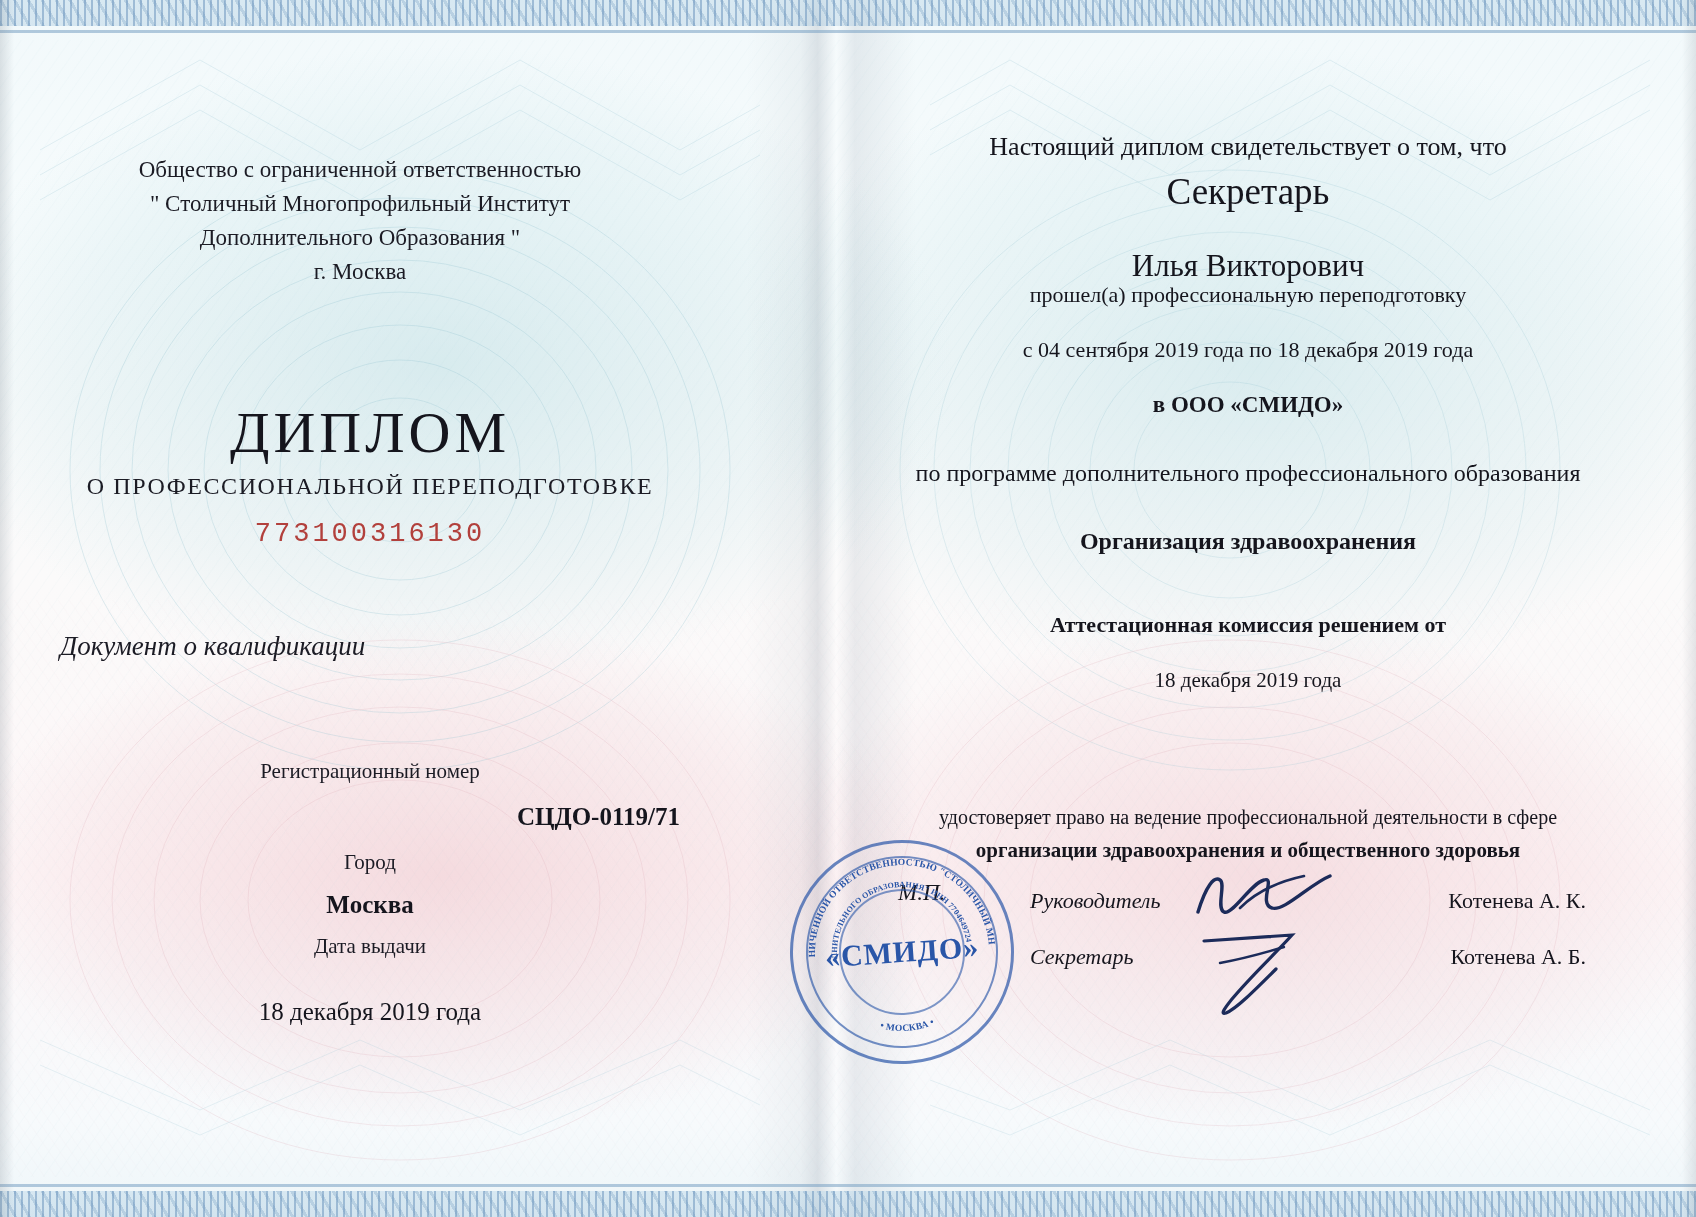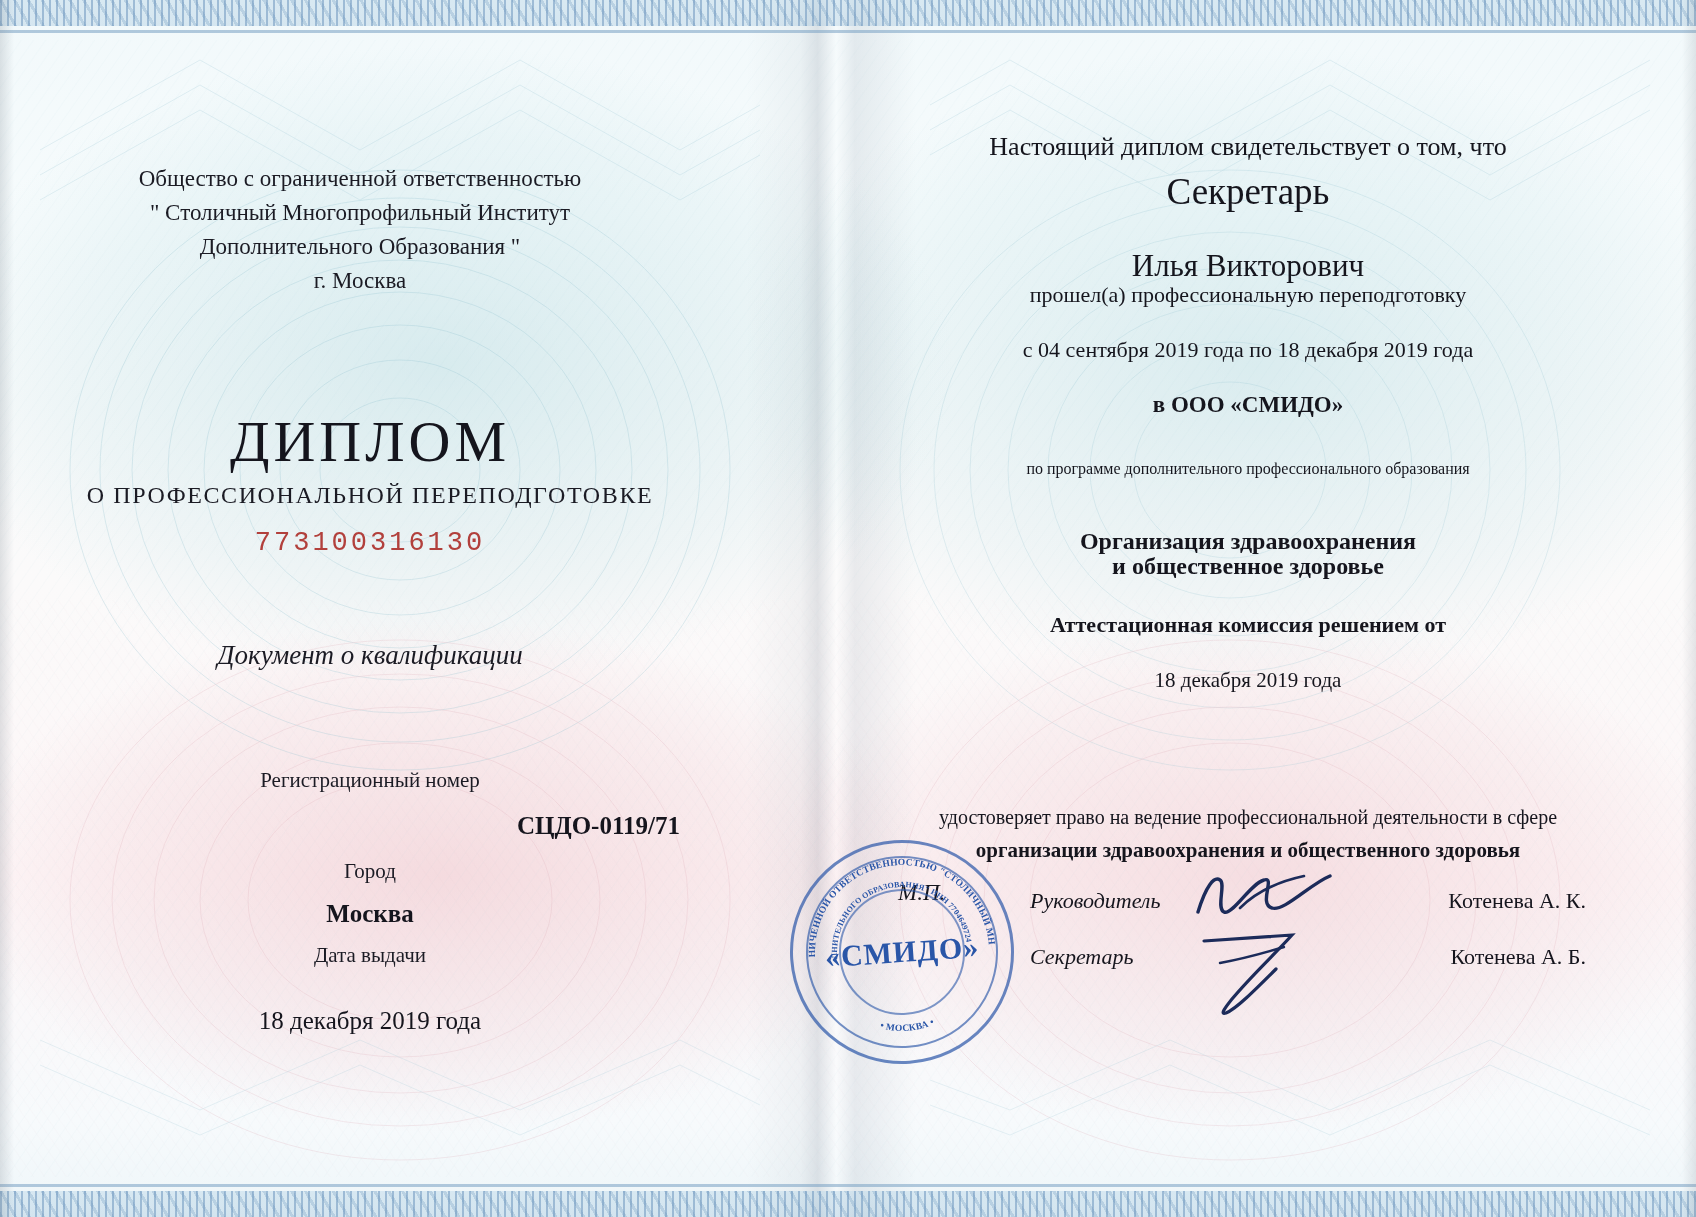--- a/index.html
+++ b/index.html
@@ -85,21 +85,21 @@
     pointer-events: none;
   }
   .edge-shadow-right {
     position: absolute; top: 0; bottom: 0; right: 0; width: 14px;
     background: linear-gradient(to left, rgba(120,130,140,0.18), rgba(255,255,255,0));
     pointer-events: none;
   }
 
   .page {
     position: absolute;
-    top: 12px;
+    top: 3px;
     height: 1051px;
   }
   .page.left  { left: 0;    width: 800px; }
   .page.right { left: 800px; width: 896px; }
 
   
   .org-block {
     position: absolute;
     top: 150px;
     left: 80px;
@@ -141,21 +141,21 @@
     font-size: 27px;
     letter-spacing: 3px;
     color: #b2403c;
     font-family: "Liberation Mono", monospace;
   }
   .doc-kind {
     position: absolute;
     top: 628px;
     left: 60px;
     width: 620px;
-    text-align: center;
+    text-align: left;
     font-size: 27px;
     font-style: italic;
     color: #1b1b24;
   }
 
   .reg-label {
     position: absolute; top: 756px; left: 60px; width: 620px;
     text-align: center; font-size: 21px; color: #1b1b24;
   }
   .reg-value {
@@ -186,21 +186,21 @@
     width: 856px;
     text-align: center;
     color: #15151d;
   }
   .r-intro   { top: 132px; font-size: 26px; }
   .r-surname { top: 170px; font-size: 37px; }
   .r-names   { top: 212px; font-size: 31px; }
   .r-passed  { top: 282px; font-size: 22px; }
   .r-period  { top: 337px; font-size: 22px; }
   .r-org     { top: 392px; font-size: 23px; font-weight: bold; }
-  .r-program-label { top: 460px; font-size: 16px; }
+  .r-program-label { top: 460px; font-size: 24px; }
   .r-prog1   { top: 528px; font-size: 24px; font-weight: bold; text-align: center; }
   .r-prog2   { top: 553px; font-size: 24px; font-weight: bold; }
   .r-commission { top: 612px; font-size: 22px; font-weight: bold; }
   .r-commission-date { top: 668px; font-size: 21px; }
 
   .r-certify1 { top: 806px; font-size: 20px; }
   .r-certify2 { top: 838px; font-size: 21px; font-weight: bold; }
 
   
   .mp {
@@ -376,21 +376,20 @@
   <div class="page right"></div>
 
   <div class="r-line r-intro" style="left:820px;">Настоящий диплом свидетельствует о том, что</div>
   <div class="r-line r-surname" style="left:820px;">Секретарь</div>
   <div class="r-line r-names" style="left:820px;margin-top:36px;">Илья Викторович</div>
   <div class="r-line r-passed" style="left:820px;">прошел(а) профессиональную переподготовку</div>
   <div class="r-line r-period" style="left:820px;">с 04 сентября 2019 года по 18 декабря 2019 года</div>
   <div class="r-line r-org" style="left:820px;">в ООО «СМИДО»</div>
   <div class="r-line r-program-label" style="left:820px;">по программе дополнительного профессионального образования</div>
   <div class="r-line r-prog1" style="left:820px;">Организация здравоохранения</div>
-  <div class="r-line r-prog2" style="left:820px;">и общественное здоровье</div>
   <div class="r-line r-commission" style="left:820px;">Аттестационная комиссия решением от</div>
   <div class="r-line r-commission-date" style="left:820px;">18 декабря 2019 года</div>
 
   <div class="r-line r-certify1" style="left:820px;">удостоверяет право на ведение профессиональной деятельности в сфере</div>
   <div class="r-line r-certify2" style="left:820px;">организации здравоохранения и общественного здоровья</div>
 
   <div class="mp">М.П.</div>
 
   <div class="stamp">
     <div class="stamp-inner-ring"></div>

